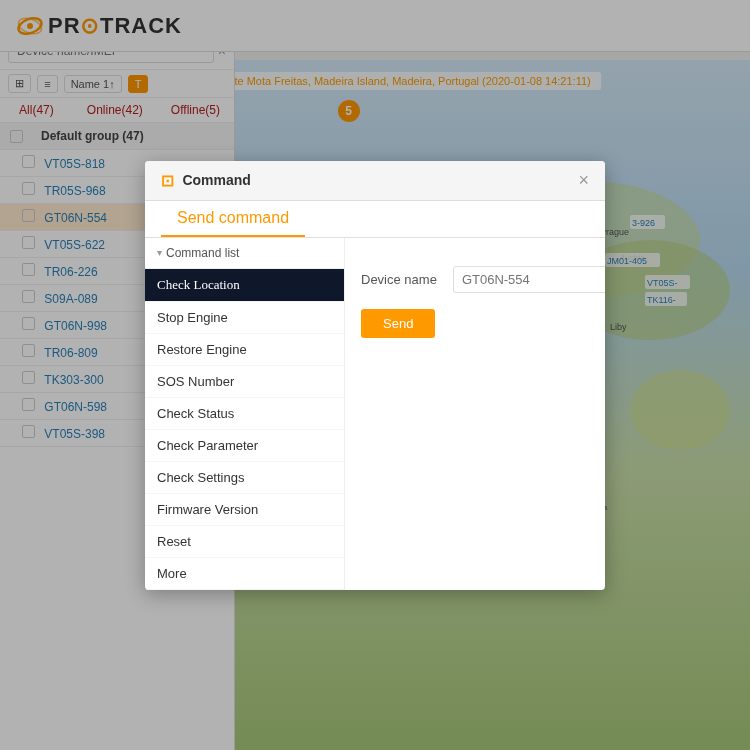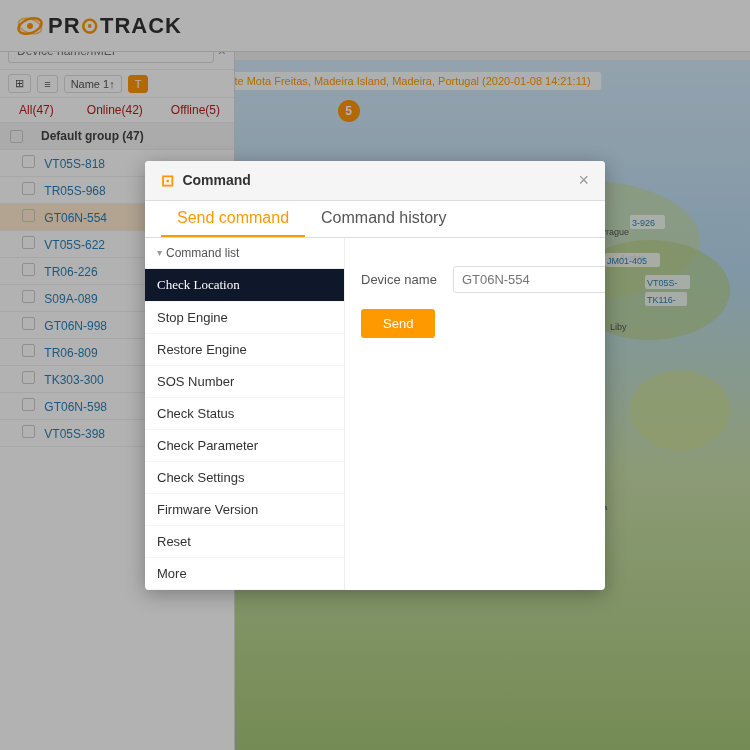--- a/index.html
+++ b/index.html
@@ -499,21 +499,20 @@
   <div class="modal">
     <div class="modal-header">
       <div class="modal-title">
         <span class="modal-title-icon">⊡</span>
         <span>Command</span>
       </div>
       <span class="modal-close">×</span>
     </div>
     <div class="modal-tabs">
       <div class="modal-tab active">Send command</div>
-      <div class="modal-tab">Command history</div>
     </div>
     <div class="modal-body">
       <div class="command-list-panel">
         <div class="command-list-header">
           <span class="arrow">▾</span>
           <span>Command list</span>
         </div>
         <div id="command-items-container">
             <div class="command-item selected">Check Location</div>
             <div class="command-item">Stop Engine</div>

